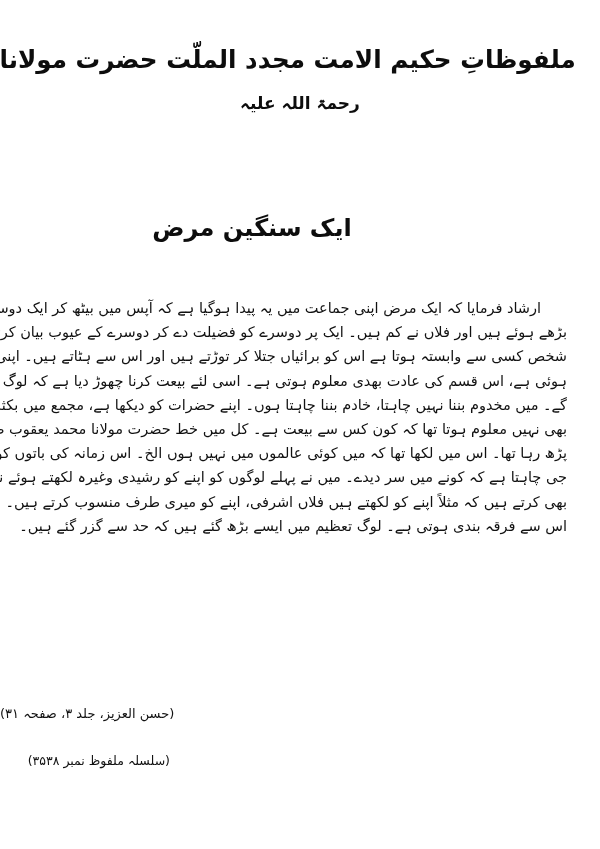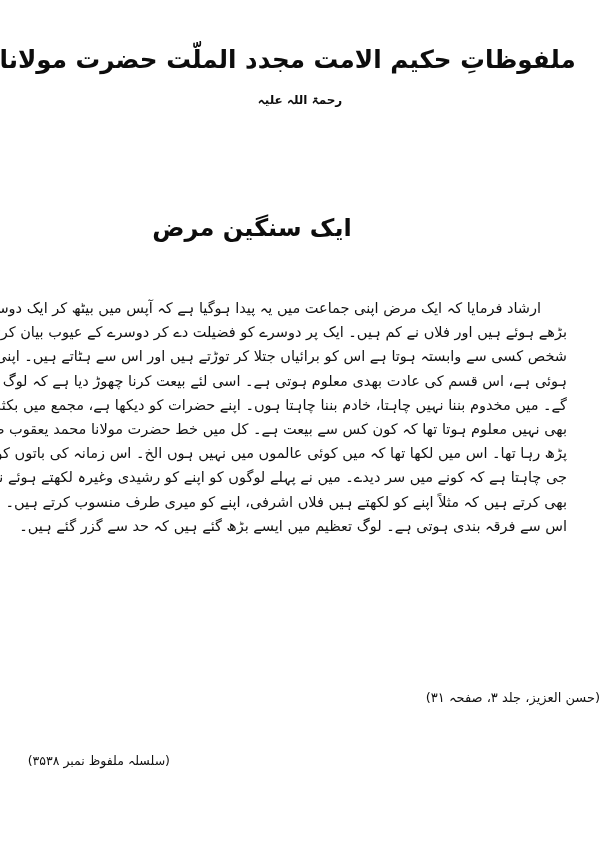--- a/index.html
+++ b/index.html
@@ -40,21 +40,21 @@
     padding: 0 20px;
     letter-spacing: -0.3px;
     white-space: nowrap;
     transform: scaleX(0.985);
   }
   .title-honorific {
     display: block;
     margin-top: 14px;
     font-family: "DejaVu Sans", sans-serif;
     font-weight: bold;
-    font-size: 12px;
+    font-size: 17px;
     line-height: 1.4;
     color: #0d0d0d;
     direction: rtl;
   }
 
   
   .section-heading {
     position: absolute;
     top: 210px;
     left: 0;
@@ -92,24 +92,24 @@
   .body-line.indent-first {
     text-indent: 26px;
   }
   .body-line.last-line {
     text-align-last: right;
   }
 
   
   .citation {
     position: absolute;
-    top: 688px;
+    top: 704px;
     left: 0;
     width: 600px;
-    text-align: right;
+    text-align: left;
     direction: rtl;
     font-family: "DejaVu Sans", sans-serif;
     font-size: 13px;
     line-height: 1.5;
     color: #111111;
   }
 
   
   .footer-serial {
     position: absolute;

